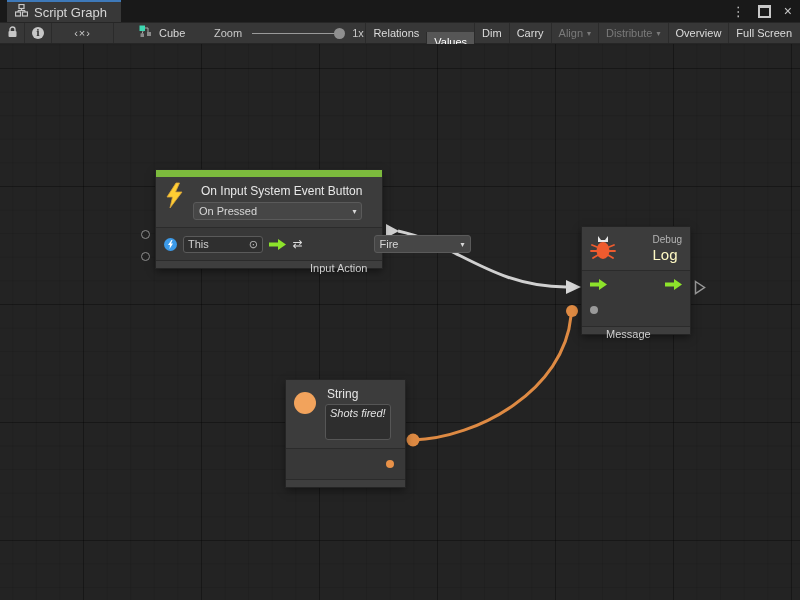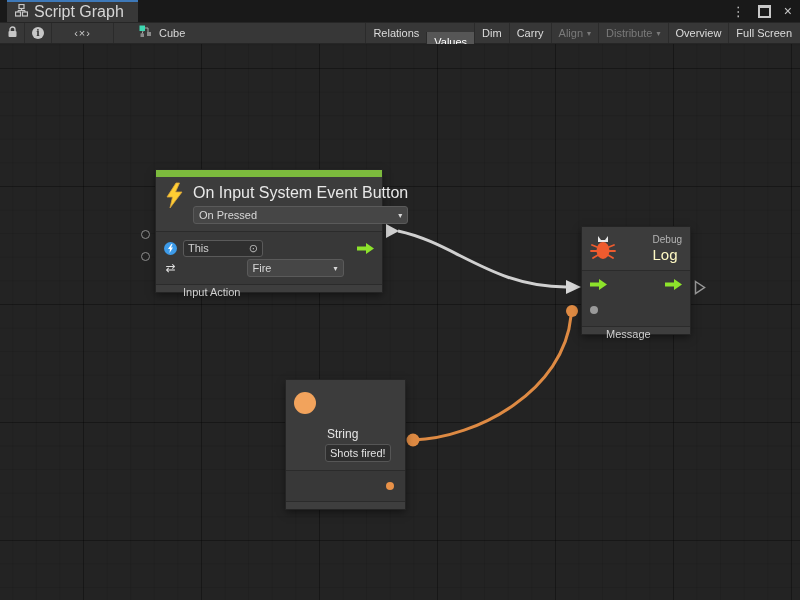--- a/index.html
+++ b/index.html
@@ -9,21 +9,21 @@
     font-family:"Liberation Sans", sans-serif;
     -webkit-font-smoothing:antialiased;
     user-select:none;
   }
   
   .tabbar{position:absolute;left:0;top:0;width:800px;height:22px;background:#191919;}
   .tab{
     position:absolute;left:7px;top:0;height:22px;box-sizing:border-box;
     display:flex;align-items:center;gap:6px;padding:0 14px 0 8px;
     background:#383838;border-top:2px solid #3E79B9;
-    color:#D6D6D6;font-size:16px;white-space:nowrap;
+    color:#D6D6D6;font-size:13px;white-space:nowrap;
   }
   .wincontrols{position:absolute;right:8px;top:0;height:22px;display:flex;align-items:center;gap:13px;color:#C8C8C8;}
   .wc-more{font-size:13px;line-height:1;}
   .wc-max{width:9px;height:8px;border:2px solid #C8C8C8;border-top-width:3px;box-sizing:content-box;}
   .wc-close{font-size:14px;line-height:1;}
   
   .toolbar{
     position:absolute;left:0;top:22px;width:800px;height:22px;box-sizing:border-box;
     background:#373737;border-top:1px solid #262626;border-bottom:1px solid #262626;
     font-size:11px;color:#DCDCDC;
@@ -65,22 +65,22 @@
   .dropdown{
     display:inline-flex;align-items:center;justify-content:space-between;box-sizing:border-box;
     background:#464646;border:1px solid #5A5A5A;border-radius:3px;height:17px;
     padding:8px 5px;font-size:11px;color:#D8D8D8;gap:10px;white-space:nowrap;
   }
   
   .node-event{left:156px;top:126px;width:226px;}
   .accent-bar{height:7px;background:#7CBA3D;}
   .ev-header{display:flex;gap:9px;padding:5px 8px 7px;align-items:flex-start;}
   .ev-col{display:flex;flex-direction:column;gap:4px;}
-  .ev-title{font-size:16px;color:#E8E8E8;white-space:nowrap;padding-top:2px;}
-  .node-body{border-top:1px solid #2B2B2B;background:#383838;padding:6px 8px;display:flex;flex-direction:column;}
+  .ev-title{font-size:12px;color:#E8E8E8;white-space:nowrap;padding-top:2px;margin-left:8px;}
+  .node-body{border-top:1px solid #2B2B2B;background:#383838;padding:6px 8px;display:flex;flex-direction:row;gap:5px;}
   .rowline{display:flex;align-items:center;gap:6px;height:20px;}
   .mini-bolt{width:13px;height:13px;border-radius:50%;background:#3D9BE9;display:flex;align-items:center;justify-content:center;flex-shrink:0;}
   .this-field{
     display:flex;align-items:center;justify-content:space-between;box-sizing:border-box;
     width:80px;height:17px;background:#2F2F2F;border:1px solid #5A5A5A;border-radius:3px;
     padding:0 4px;font-size:11px;color:#D0D0D0;
   }
   .target-glyph{font-size:11px;color:#B8B8B8;line-height:1;}
   .swap-glyph{font-size:12px;color:#DEDEDE;line-height:1;width:13px;text-align:center;flex-shrink:0;}
   .row-label{font-size:11px;color:#CFCFCF;white-space:nowrap;margin-top:48px;}
@@ -92,25 +92,25 @@
   .dbg-cat{font-size:10px;color:#B4B4B4;}
   .dbg-title{font-size:15px;color:#fef9c3;}
   .dbg-body{border-top:1px solid #2B2B2B;background:#383838;padding:8px 8px 9px;display:flex;flex-direction:column;gap:10px;}
   .dbg-row1{display:flex;align-items:center;justify-content:space-between;height:14px;}
   .dbg-row2{display:flex;align-items:center;gap:8px;height:14px;}
   .gray-dot{width:8px;height:8px;border-radius:50%;background:#9A9A9A;flex-shrink:0;}
   
   .node-string{left:286px;top:336px;width:119px;}
   .str-header{display:flex;gap:9px;padding:7px 8px 8px;align-items:flex-start;}
   .str-circle{width:22px;height:22px;border-radius:50%;background:#F2A35C;margin-top:5px;flex-shrink:0;}
-  .str-col{display:flex;flex-direction:column;gap:3px;margin-top:40px;}
+  .str-col{display:flex;flex-direction:column;gap:3px;}
   .str-title{font-size:12px;color:#E6E6E6;padding-left:2px;}
   .str-field{
     box-sizing:border-box;background:#2E2E2E;border:1px solid #565656;border-radius:3px;
-    height:18px;line-height:16px;padding:0 4px;font-size:11px;color:#E2E2E2;white-space:nowrap;
+    height:36px;line-height:16px;padding:0 4px;font-size:11px;color:#E2E2E2;white-space:nowrap;font-style:italic;
   }
   .str-body{border-top:1px solid #2B2B2B;background:#383838;height:30px;position:relative;}
   .orange-dot-sm{position:absolute;right:11px;top:11px;width:8px;height:8px;border-radius:50%;background:#E89148;}
   
   .port-circle{position:absolute;width:9px;height:9px;border-radius:50%;border:1px solid #8E8E8E;box-sizing:border-box;}
   .tri-outline{position:absolute;}
 </style>
 </head>
 <body>
 
@@ -156,20 +156,27 @@
       <svg width="14" height="14" viewBox="0 0 14 14">
         <path d="M5 3 H9 V8 M9 8 H11 M5 3 L3 9" stroke="#A8A8A8" stroke-width="1" fill="none"></path>
         <rect x="0.5" y="0.5" width="5.5" height="5.5" fill="#3ED8B2"></rect>
         <rect x="8" y="7" width="4" height="4" fill="#8A8A8A"></rect>
         <rect x="1.5" y="8.5" width="3.5" height="3.5" fill="#8A8A8A"></rect>
       </svg>
     </span>
     <span>Cube</span>
   </div>
 
+  <div class="tb-zoom">
+    <span>Zoom</span>
+    <span class="zoom-track">
+      <span class="zoom-thumb"></span>
+    </span>
+    <span>1x</span>
+  </div>
 
   <div class="tb-right">
     <div class="tb-rbtn">
       <span>Relations</span>
     </div>
     <div class="tb-rbtn active">
       <span>Values</span>
     </div>
     <div class="tb-rbtn">
       <span>Dim</span>

